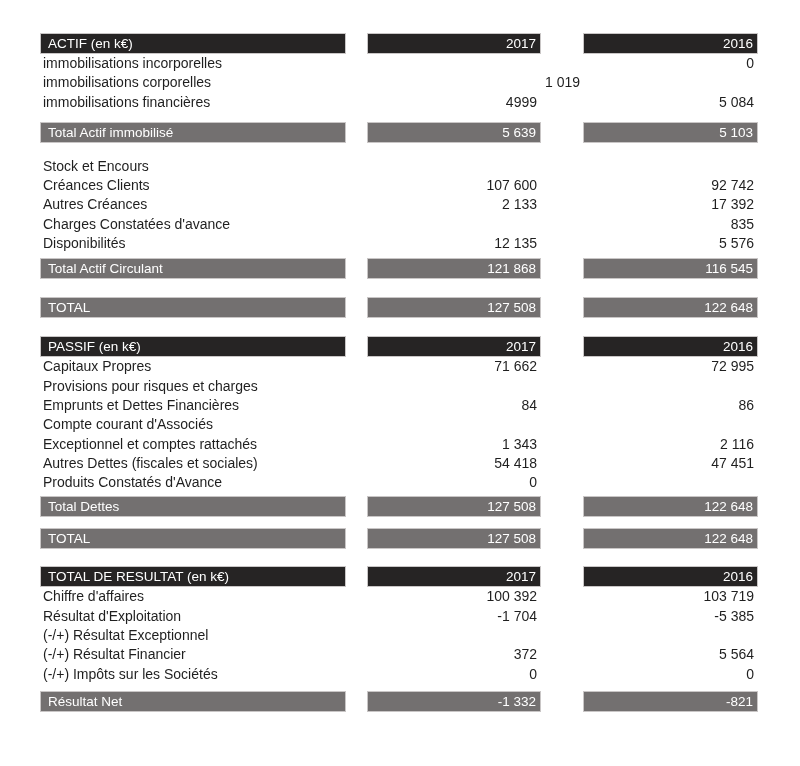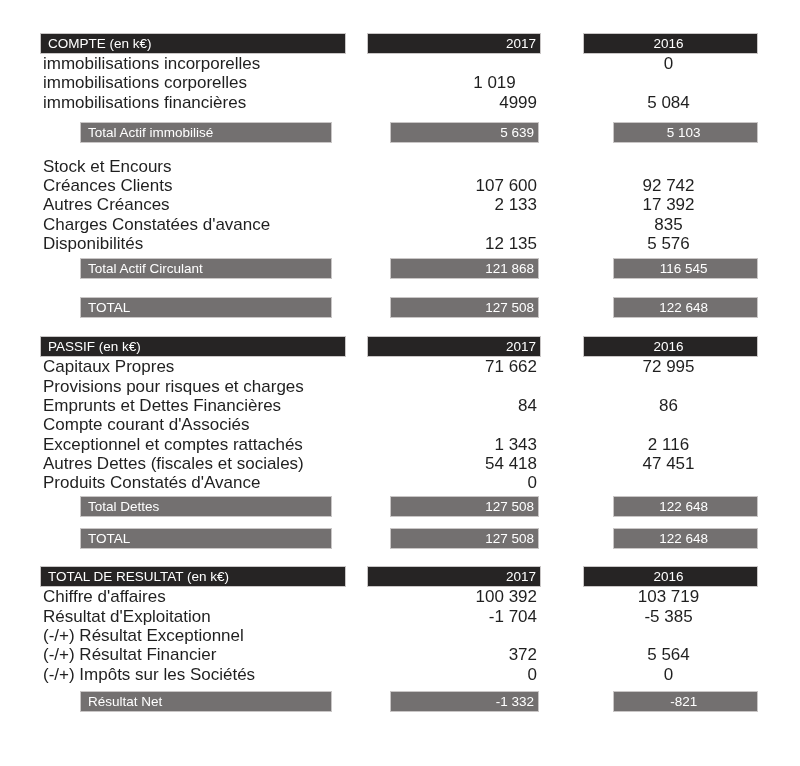--- a/index.html
+++ b/index.html
@@ -21,25 +21,25 @@
   .row {
     display: flex;
     margin-left: 40px;
     margin-right: 42px;
   }
   .cell { box-sizing: border-box; overflow: hidden; white-space: nowrap; }
   .cell.label { width: 306px; }
   .cell.g1    { width: 21px;  }
   .cell.v17   { width: 174px; text-align: right; padding-left: 32px; }
   .cell.g2    { width: 42px;  }
-  .cell.v16   { width: 175px; text-align: center; }
+  .cell.v16   { width: 175px; text-align: right; }
 
   .row.item {
     height: 19.3px;
-    font-size: 17px;
+    font-size: 14px;
     line-height: 19.3px;
   }
   .row.item .label { padding-left: 3px; }
   .row.item .val   { padding-right: 4px; }
 
   .row.header, .row.total {
     height: 21px;
     font-size: 13.5px;
   }
   .bar {
@@ -47,34 +47,33 @@
     line-height: 19px;
     height: 21px;
   }
   .row.header .bar {
     background: var(--header-bg, #262424);
     color: var(--header-text, #ffffff);
   }
   .row.total .bar {
     background: var(--total-bg, #737070);
     color: var(--total-text, #ffffff);
-    margin-left: 40px;
   }
   .bar.label { padding-left: 7px; }
   .bar.val   { padding-right: 4px; }
 
   .spacer { width: 100%; }
 </style>
 </head>
 <body>
 
 <div class="sheet">
   <div>
       <div class="row header">
-        <div class="cell label bar">COMPTE (en k€)</div>
+        <div class="cell label bar">ACTIF (en k€)</div>
         <div class="cell g1"></div>
         <div class="cell v17 val bar">2017</div>
         <div class="cell g2"></div>
         <div class="cell v16 val bar">2016</div>
       </div>
       <div class="row item">
         <div class="cell label">immobilisations incorporelles</div>
         <div class="cell g1"></div>
         <div class="cell v17 val"></div>
         <div class="cell g2"></div>

